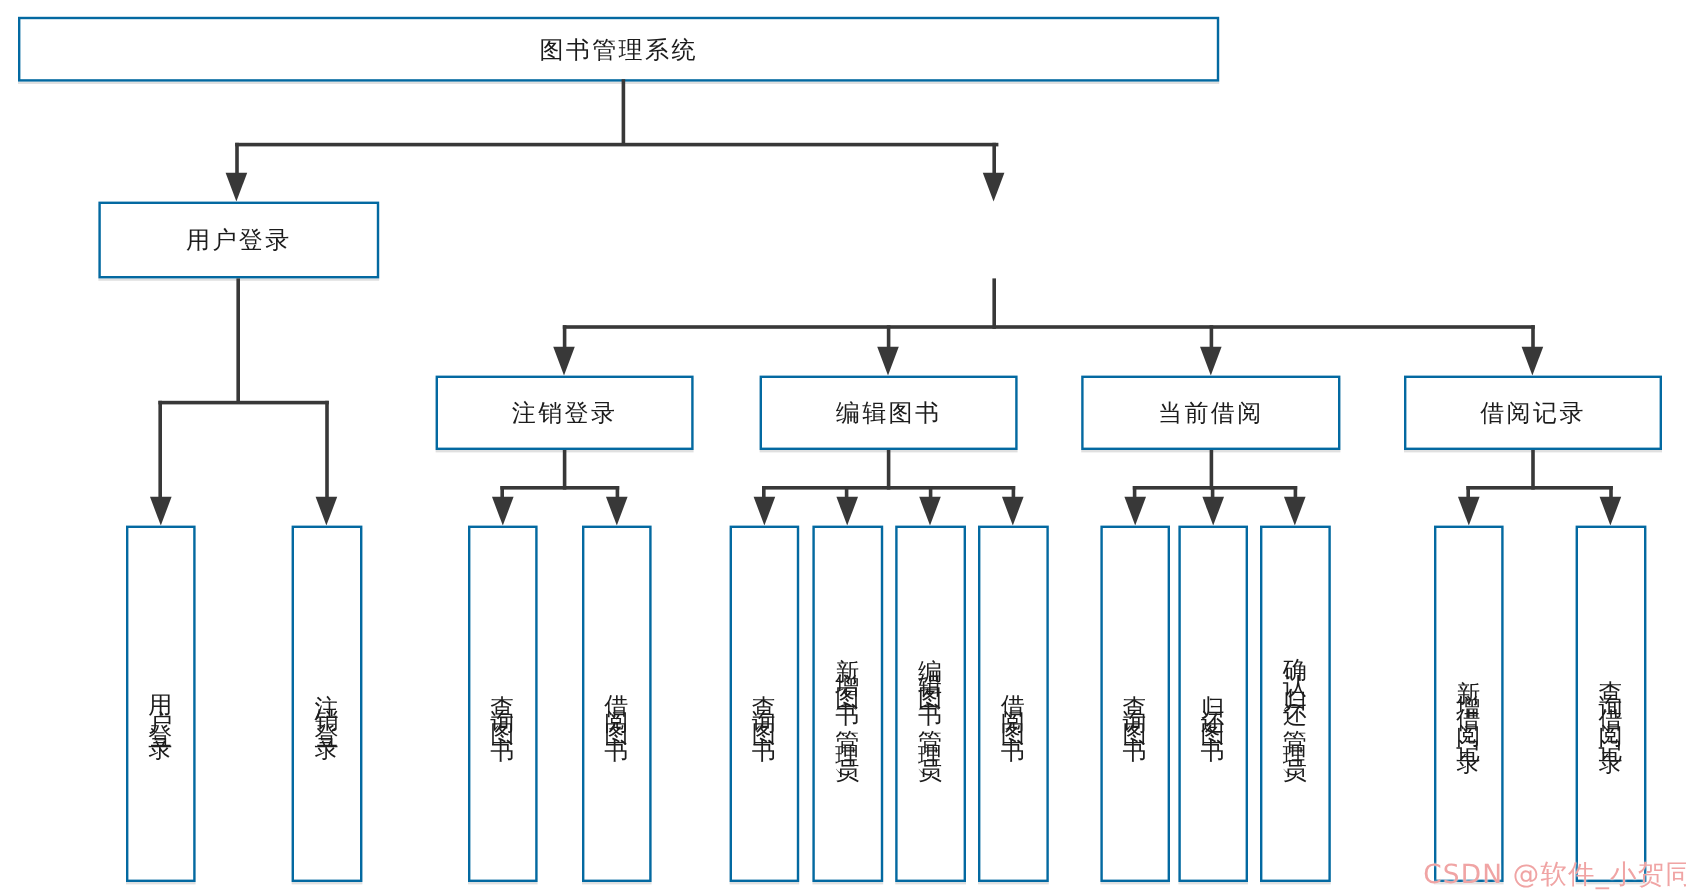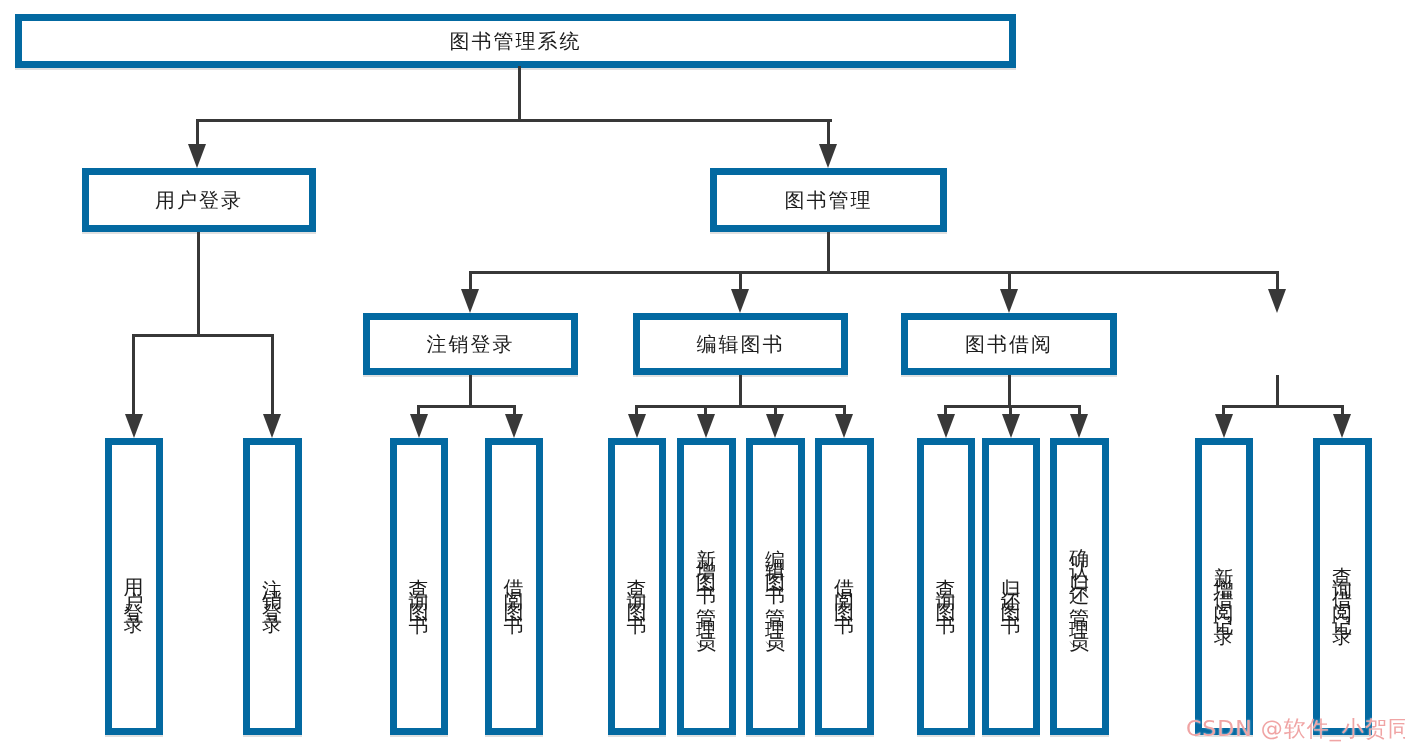--- a/index.html
+++ b/index.html
@@ -1,21 +1,21 @@
 <!DOCTYPE html>
 <html><head>
 <meta charset="utf-8">
 <style>
   html,body{margin:0;padding:0;background:#ffffff;}
   .canvas{
     position:relative;width:1405px;height:747px;background:#ffffff;overflow:hidden;
     font-family:"DejaVu Sans","Liberation Sans",sans-serif;color:#1c1c1c;
   }
   .box{
-    position:absolute;background:#ffffff;border:7px solid #0369a1;
+    position:absolute;background:#ffffff;border:2px solid #0369a1;
     box-sizing:border-box;display:flex;align-items:center;justify-content:center;
     box-shadow:0 2px 0 rgba(0,0,0,0.12);
   }
   .hlabel{font-size:20px;letter-spacing:2px;white-space:nowrap;}
   .vbox{top:438px;height:297px;width:58px;}
   .vtext{
     writing-mode:vertical-rl;text-orientation:mixed;
     font-size:20px;letter-spacing:12px;line-height:1;
   }
   .vline,.hline{position:absolute;background:#383838;}
@@ -43,23 +43,20 @@
   <div class="vline" style="left:518px;top:66px;height:55px;"></div>
   <div class="hline" style="left:196px;top:119px;width:636px;"></div>
   <div class="vline" style="left:196px;top:119px;height:30px;"></div>
   <div class="arrow" style="left:188px;top:144px;"></div>
   <div class="vline" style="left:827px;top:119px;height:30px;"></div>
   <div class="arrow" style="left:819px;top:144px;"></div>
 
   <div class="box" style="left:82px;top:168px;width:234px;height:64px;">
     <span class="hlabel">用户登录</span>
   </div>
-  <div class="box" style="left:710px;top:168px;width:237px;height:64px;">
-    <span class="hlabel">图书管理</span>
-  </div>
 
   <div class="vline" style="left:197px;top:232px;height:104px;"></div>
   <div class="hline" style="left:132px;top:334px;width:142px;"></div>
   <div class="vline" style="left:132px;top:334px;height:84px;"></div>
   <div class="arrow" style="left:125px;top:414px;"></div>
   <div class="vline" style="left:271px;top:334px;height:84px;"></div>
   <div class="arrow" style="left:263px;top:414px;"></div>
 
   <div class="vline" style="left:827px;top:232px;height:42px;"></div>
   <div class="hline" style="left:469px;top:271px;width:810px;"></div>
@@ -72,21 +69,24 @@
   <div class="vline" style="left:1276px;top:271px;height:20px;"></div>
   <div class="arrow" style="left:1268px;top:289px;"></div>
 
   <div class="box" style="left:363px;top:313px;width:215px;height:62px;">
     <span class="hlabel">注销登录</span>
   </div>
   <div class="box" style="left:633px;top:313px;width:215px;height:62px;">
     <span class="hlabel">编辑图书</span>
   </div>
   <div class="box" style="left:901px;top:313px;width:216px;height:62px;">
-    <span class="hlabel">图书借阅</span>
+    <span class="hlabel">当前借阅</span>
+  </div>
+  <div class="box" style="left:1170px;top:313px;width:215px;height:62px;">
+    <span class="hlabel">借阅记录</span>
   </div>
 
   <div class="vline" style="left:469px;top:375px;height:33px;"></div>
   <div class="hline" style="left:417px;top:405px;width:99px;"></div>
   <div class="vline" style="left:417px;top:405px;height:13px;"></div>
   <div class="arrow" style="left:410px;top:414px;"></div>
   <div class="vline" style="left:513px;top:405px;height:13px;"></div>
   <div class="arrow" style="left:505px;top:414px;"></div>
 
   <div class="vline" style="left:739px;top:375px;height:33px;"></div>

